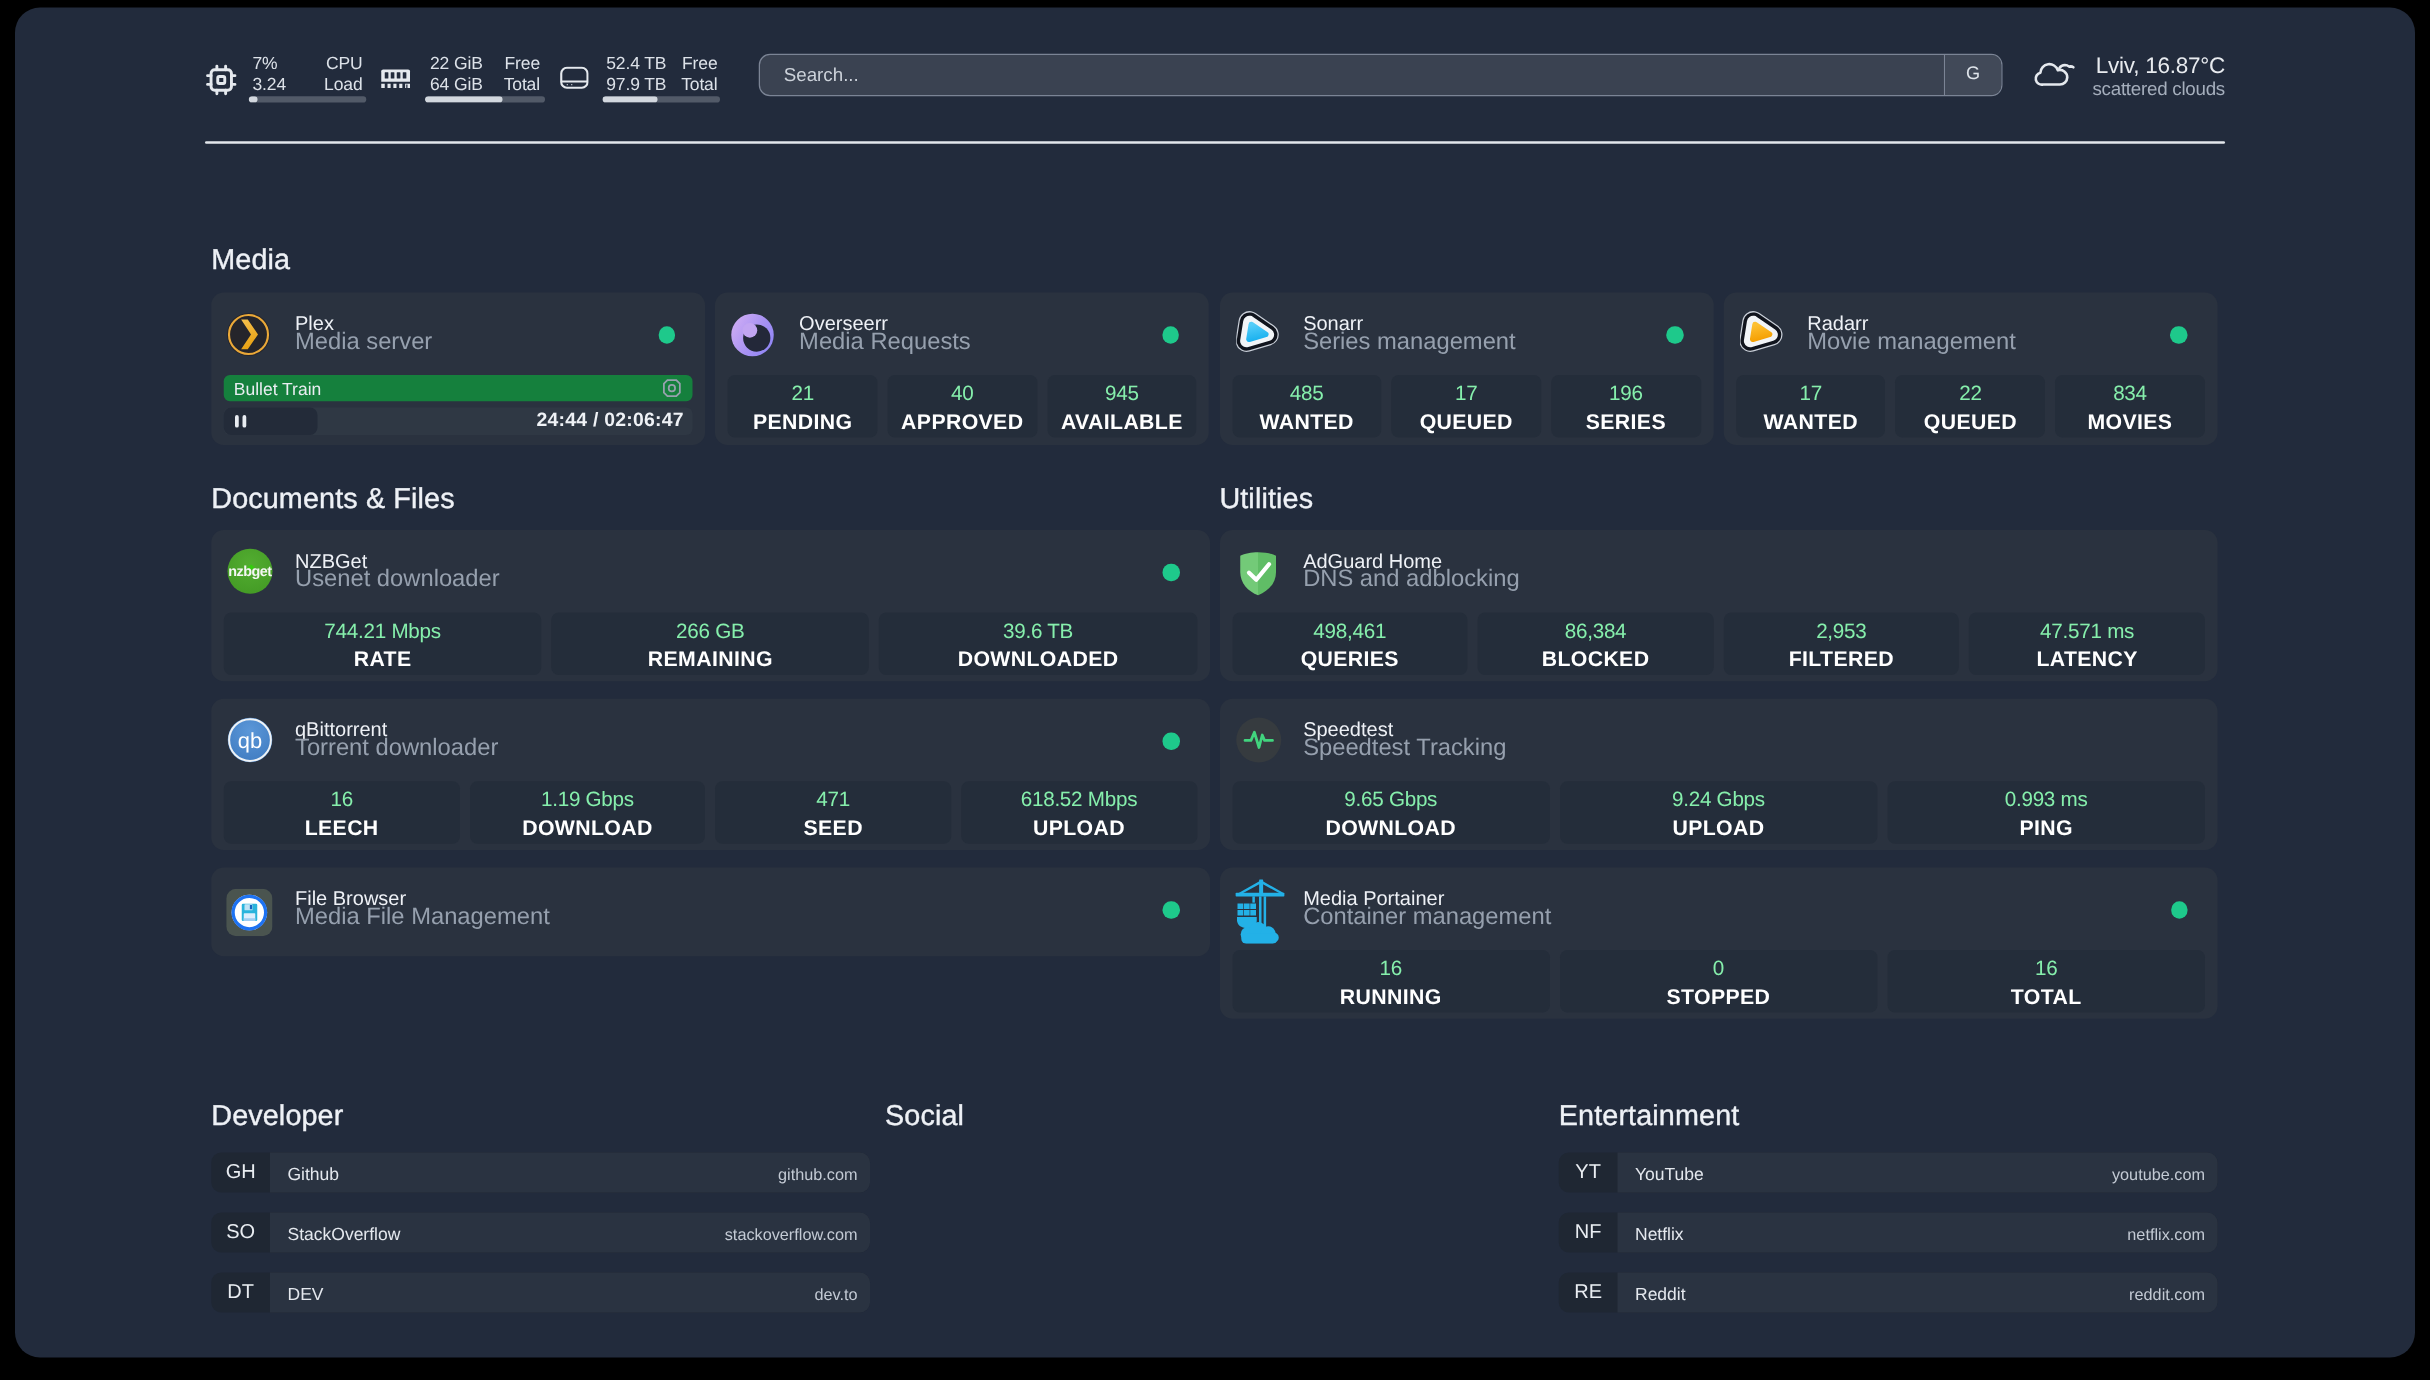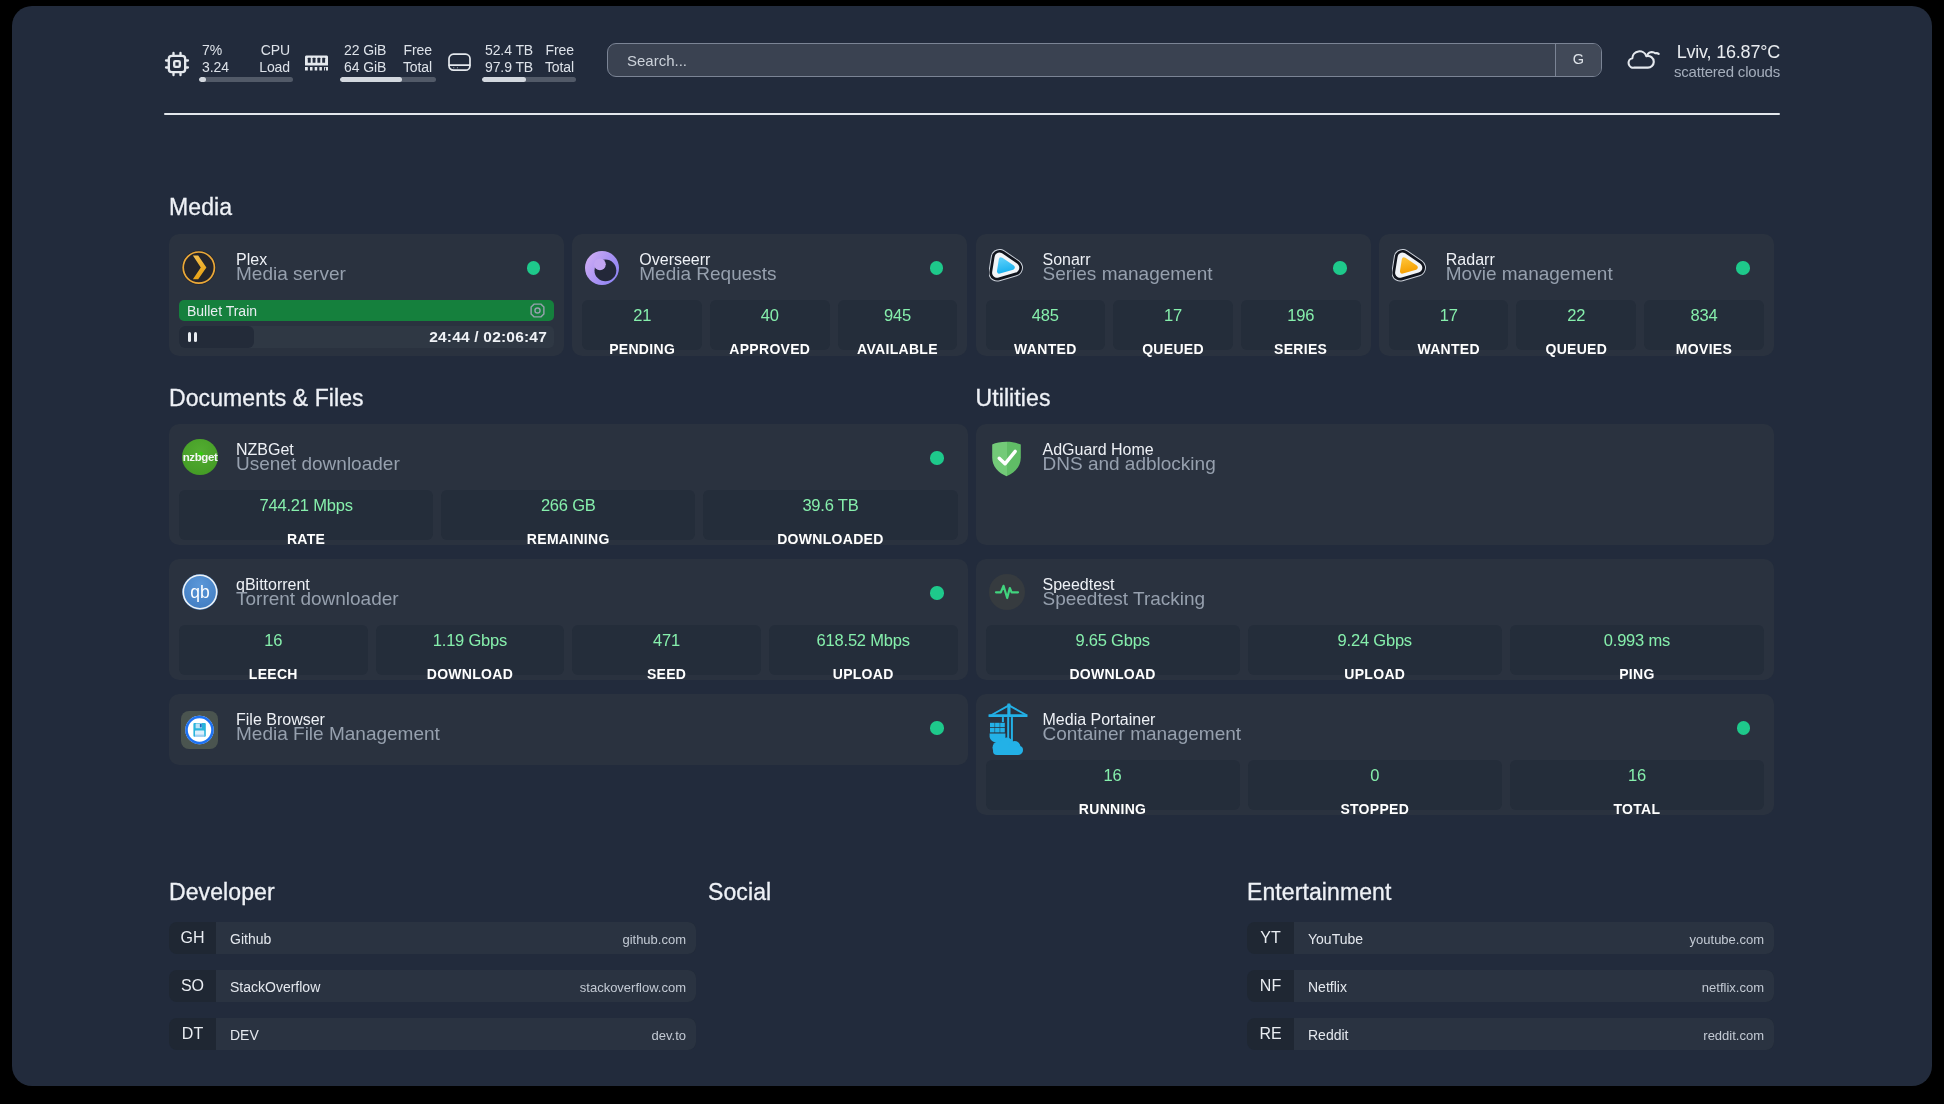--- a/index.html
+++ b/index.html
@@ -19,21 +19,21 @@
 .wx2 { position:absolute; top:64.4px; right:164px; font-size:15px; color:#a5aebc; text-align:right; line-height:15px; letter-spacing:-0.2px; }
 .stitle { position:absolute; font-size:23px; line-height:23px; color:#eef1f6; font-weight:500; letter-spacing:0.1px; -webkit-text-stroke:0.3px #eef1f6; }
 .card { position:absolute; background:#2a323f; border-radius:10px; }
 .cicon { position:absolute; }
 .ctitle { position:absolute; left:67px; top:17.5px; font-size:16px; line-height:16px; color:#eef1f6; font-weight:500; white-space:nowrap; }
 .csub { position:absolute; left:67px; top:33px; font-size:19px; line-height:14.5px; color:#96a0ae; white-space:nowrap; }
 .dot { position:absolute; width:13.5px; height:13.5px; border-radius:50%; background:#1ec98b; top:27px; right:24px; }
 .stats { position:absolute; left:10px; right:10px; display:flex; gap:8px; }
 .sb { flex:1; background:#242d3a; border-radius:6px; text-align:center; padding-top:6.5px; }
 .sv { font-size:16.5px; line-height:17.5px; letter-spacing:-0.2px; color:#86efac; white-space:nowrap; }
-.sl { margin-top:19px; font-size:14px; line-height:13px; font-weight:700; color:#ffffff; letter-spacing:0.3px; white-space:nowrap; }
+.sl { margin-top:7px; font-size:17px; line-height:13px; font-weight:700; color:#ffffff; letter-spacing:0.3px; white-space:nowrap; }
 .prow1 { position:absolute; left:10px; right:10px; top:66px; height:21px; background:#15803d; border-radius:5px; }
 .ptit { position:absolute; left:8px; top:4.4px; font-size:14px; line-height:14px; color:#e9edf2; font-weight:500; }
 .pcam { position:absolute; right:8px; top:2px; }
 .prow2 { position:absolute; left:10px; right:10px; top:92px; height:21.5px; background:#2f3844; border-radius:5px; }
 .ppill { position:absolute; left:0; top:0; width:75px; height:21.5px; background:#232b39; border-radius:6px; }
 .pbar { position:absolute; top:5.5px; width:3.2px; height:10.5px; border-radius:1.6px; background:#e9edf2; }
 .pbar:first-child { left:8.5px; }
 .pbar:last-child { left:14.5px; }
 .ptime { position:absolute; right:7px; top:3.2px; font-size:15.5px; line-height:15.5px; font-weight:600; color:#eff2f6; letter-spacing:0.2px; }
 .bm { position:absolute; width:527px; height:32px; border-radius:8px; background:#1f2733; }
@@ -278,20 +278,38 @@
               <stop offset="0.5" stop-color="#73ca78"></stop>
               <stop offset="0.5" stop-color="#60bd66"></stop>
               <stop offset="1" stop-color="#60bd66"></stop>
             </linearGradient>
           </defs>
 <path d="M18.5 1.8 C13 1.8 7.6 2.9 4.2 4.5 L4.2 17.5 C4.2 26.6 10.4 32.9 18.5 36.2 C26.6 32.9 32.8 26.6 32.8 17.5 L32.8 4.5 C29.4 2.9 24 1.8 18.5 1.8 Z" fill="url(#agg)"></path>
 <path d="M11.2 18.2 L17 23.8 L27.2 11.4" fill="none" stroke="#ffffff" stroke-width="3.4" stroke-linecap="round" stroke-linejoin="round"></path>
 </svg></div>
 <div class="ctitle">AdGuard Home</div>
 <div class="csub">DNS and adblocking</div>
+<div class="stats" style="top:66px;height:50px">
+        <div class="sb">
+          <div class="sv">498,461</div>
+          <div class="sl">QUERIES</div>
+        </div>
+        <div class="sb">
+          <div class="sv">86,384</div>
+          <div class="sl">BLOCKED</div>
+        </div>
+        <div class="sb">
+          <div class="sv">2,953</div>
+          <div class="sl">FILTERED</div>
+        </div>
+        <div class="sb">
+          <div class="sv">47.571 ms</div>
+          <div class="sl">LATENCY</div>
+        </div>
+      </div>
     </div>
     <div class="card" style="left:169px;top:559px;width:798.5px;height:121px">
 <div class="cicon" style="left:12px;top:14px;width:38px"><svg width="38" height="38" viewBox="0 0 38 38">
 <defs>
             <radialGradient id="qbg" cx="0.5" cy="0.3" r="0.9">
               <stop offset="0" stop-color="#5b97d8"></stop>
               <stop offset="1" stop-color="#3a76bc"></stop>
             </radialGradient>
           </defs>
 <circle cx="19" cy="19" r="17.8" fill="url(#qbg)"></circle>

